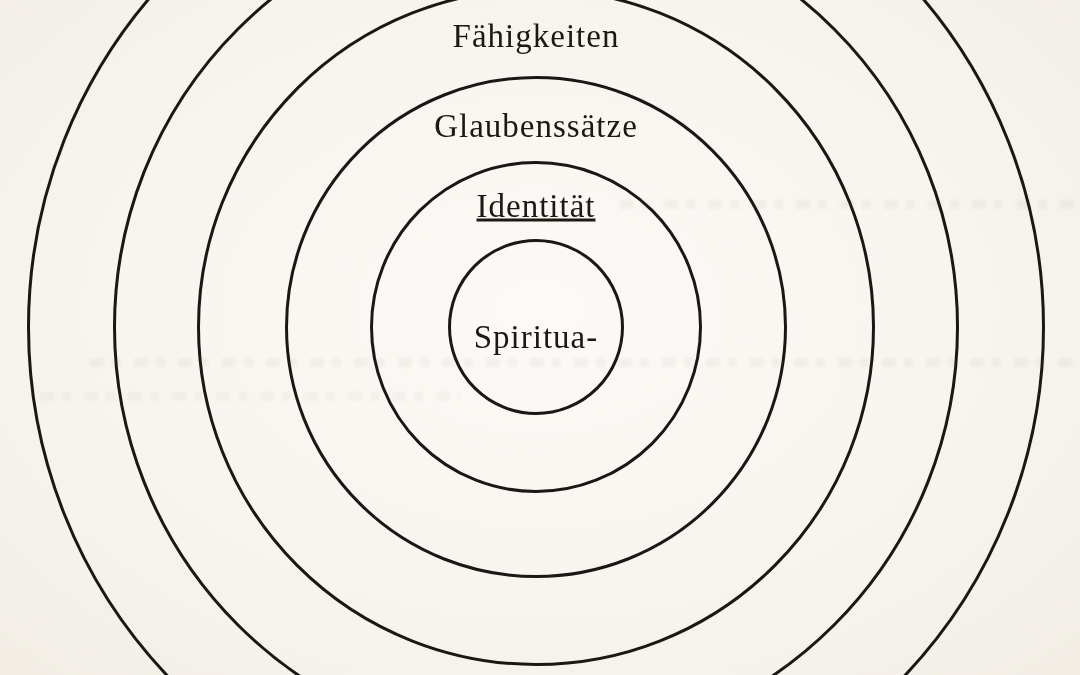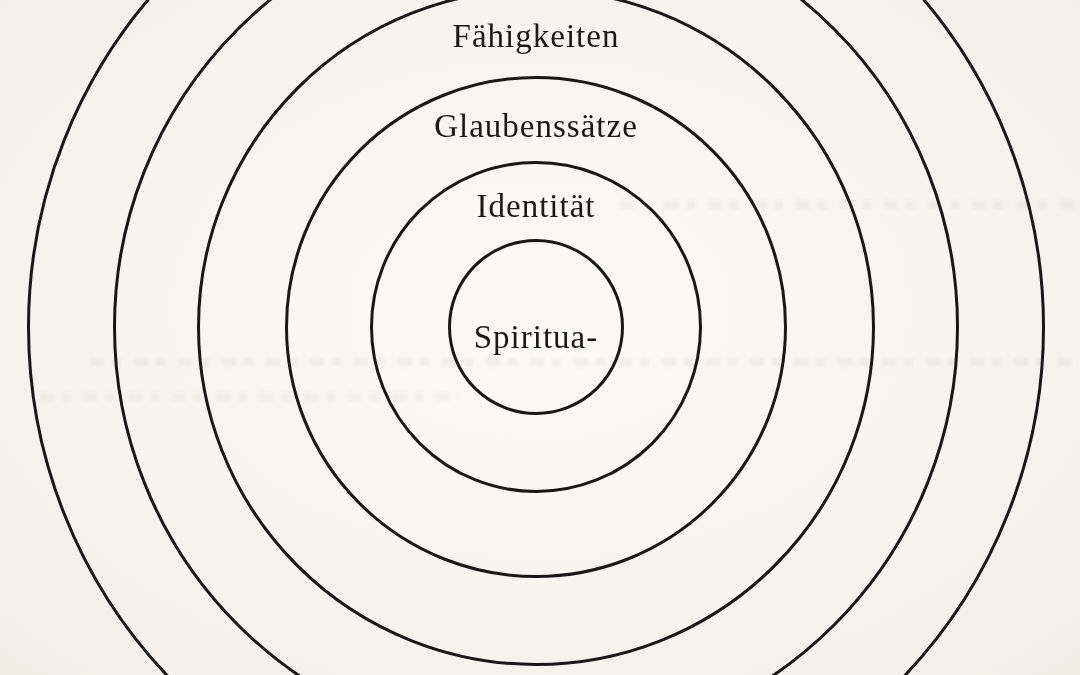--- a/index.html
+++ b/index.html
@@ -71,21 +71,21 @@
     <div class="ring" style="width: 846px; height: 846px; left: 113px; top: -96px;"></div>
     <div class="ring" style="width: 678px; height: 678px; left: 197px; top: -12px;"></div>
     <div class="ring" style="width: 502px; height: 502px; left: 285px; top: 76px;"></div>
     <div class="ring" style="width: 332px; height: 332px; left: 370px; top: 161px;"></div>
     <div class="ring" style="width: 176px; height: 176px; left: 448px; top: 239px;"></div>
 
     <div class="ring-label" style="left: 536px; top: 36px;">Fähigkeiten</div>
 
     <div class="ring-label" style="left: 536px; top: 126px; text-align: center;">Glaubenssätze</div>
 
-    <div class="ring-label" style="left: 536px; top: 206px;">Identität</div>
+    <div class="ring-label" style="left: 536px; top: 206px; text-decoration: underline;">Identität</div>
 
     <div class="ring-label center-label" style="left: 536px; top: 333px;">
       <span>Spiritua-</span>
     </div>
 
   </div>
 
   <div class="bleed bleed-1"></div>
   <div class="bleed bleed-2"></div>
   <div class="bleed bleed-3"></div>

